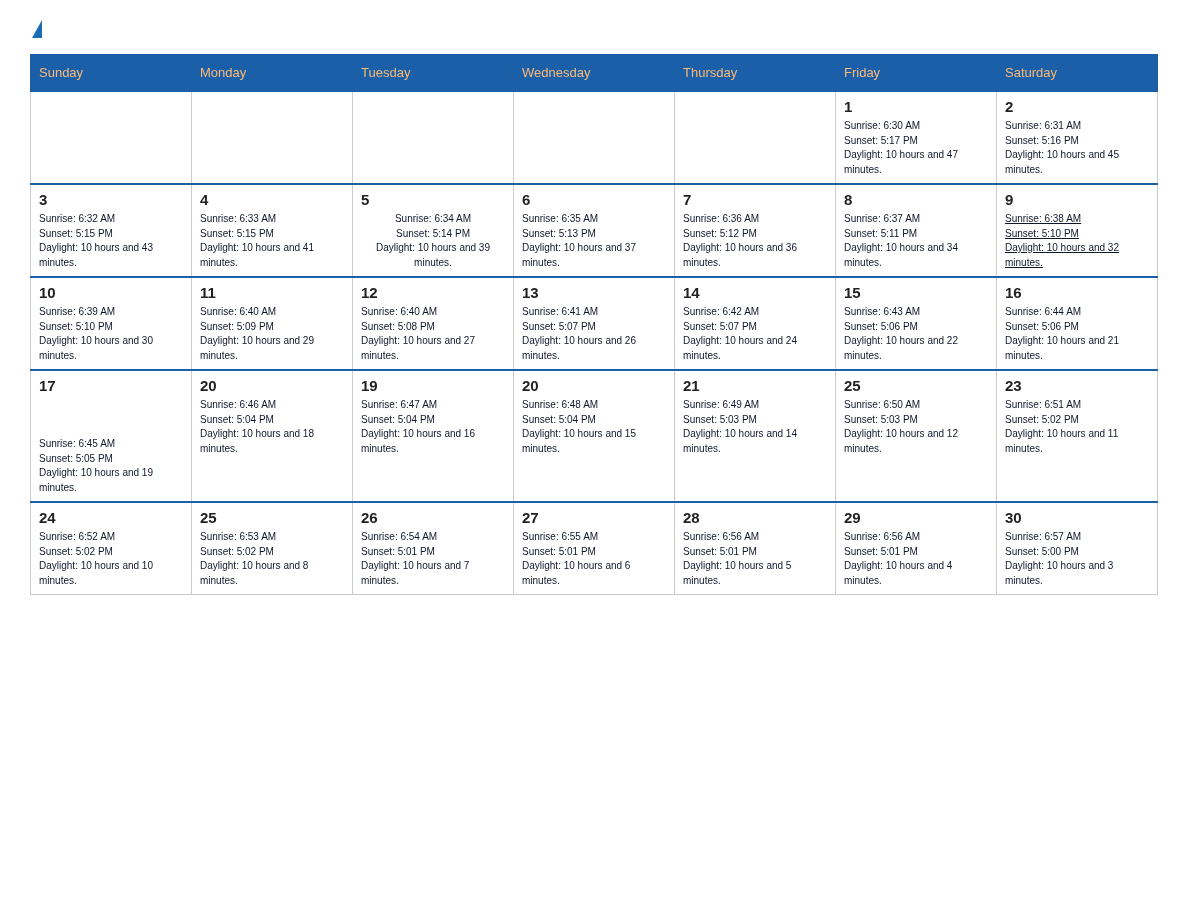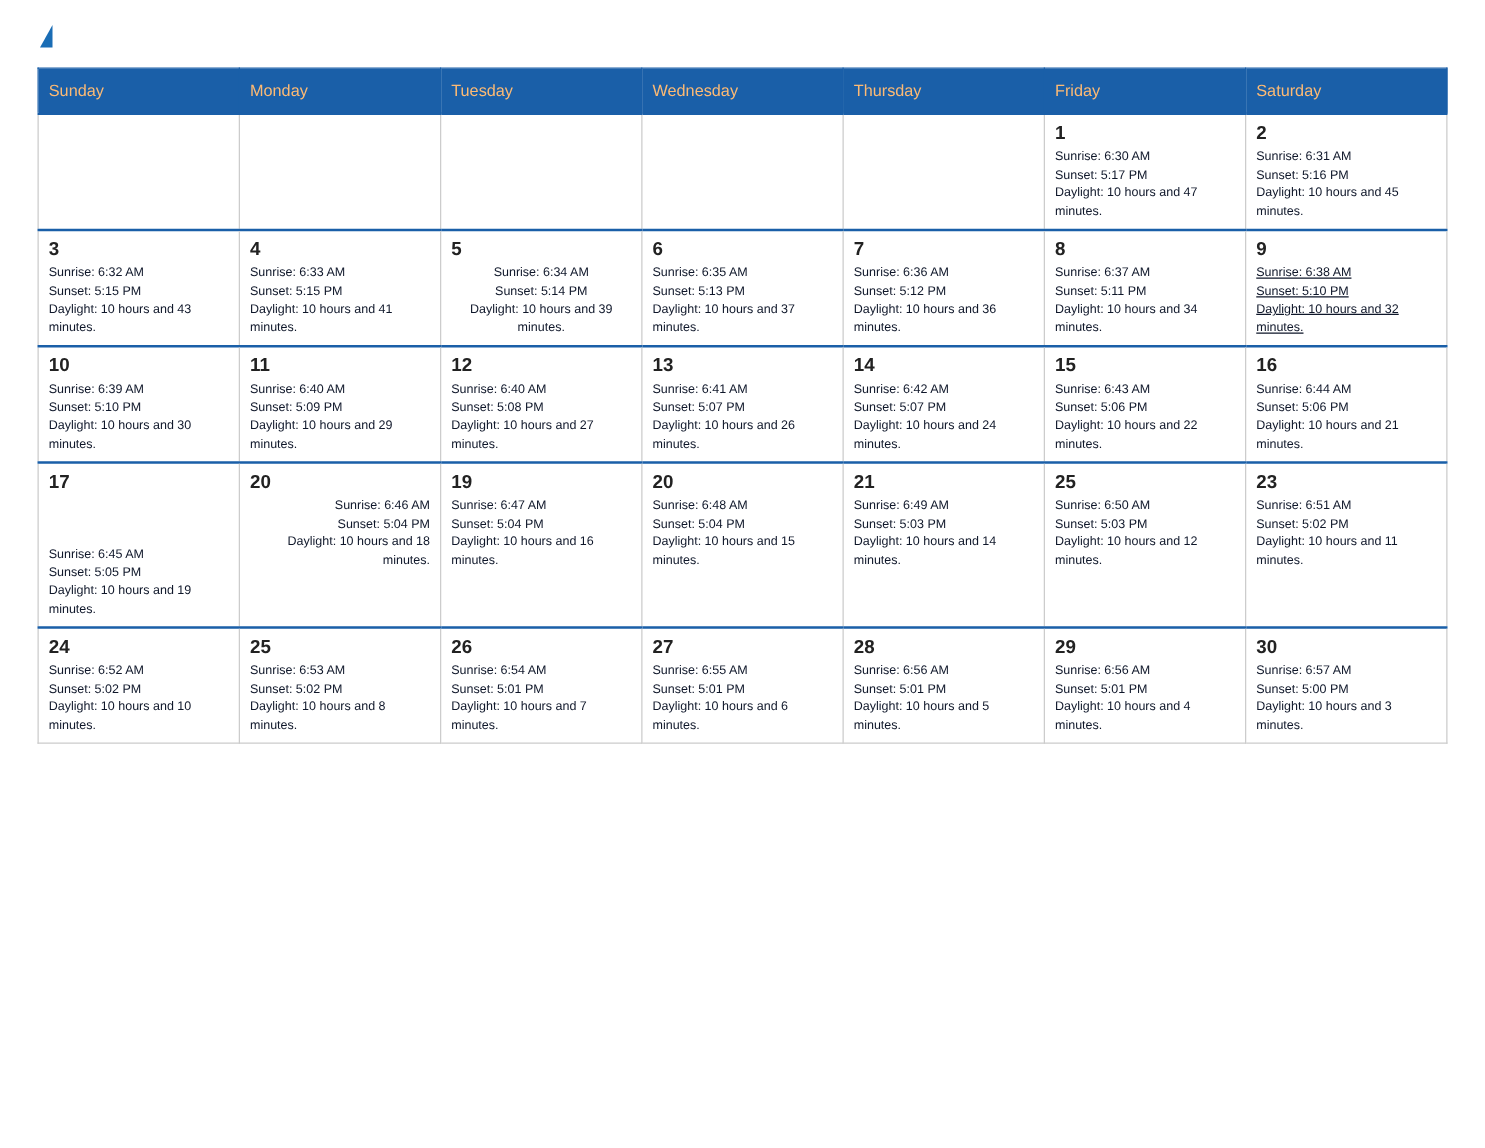--- a/index.html
+++ b/index.html
@@ -238,21 +238,21 @@
       </tr>
       <tr class="week-row">
         <td>
           <div class="day-number">17</div>
           <div class="day-info" style="white-space: pre-line; margin-top: 43px;">Sunrise: 6:45 AM
 Sunset: 5:05 PM
 Daylight: 10 hours and 19 minutes.</div>
         </td>
         <td>
           <div class="day-number">20</div>
-          <div class="day-info" style="white-space: pre-line; text-align: right;">Sunrise: 6:46 AM
+          <div class="day-info" style="white-space: pre-line;">Sunrise: 6:46 AM
 Sunset: 5:04 PM
 Daylight: 10 hours and 18 minutes.</div>
         </td>
         <td>
           <div class="day-number">19</div>
           <div class="day-info" style="white-space: pre-line;">Sunrise: 6:47 AM
 Sunset: 5:04 PM
 Daylight: 10 hours and 16 minutes.</div>
         </td>
         <td>

